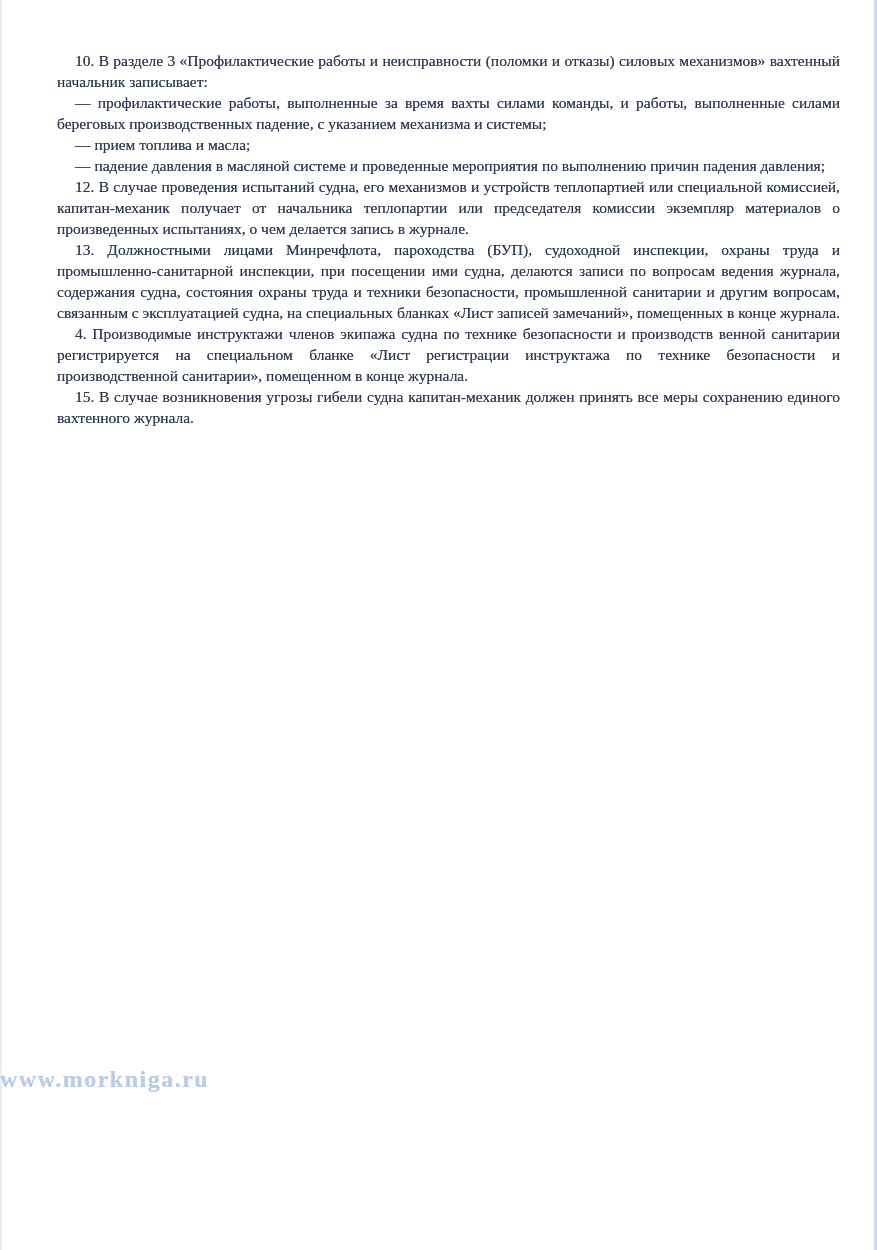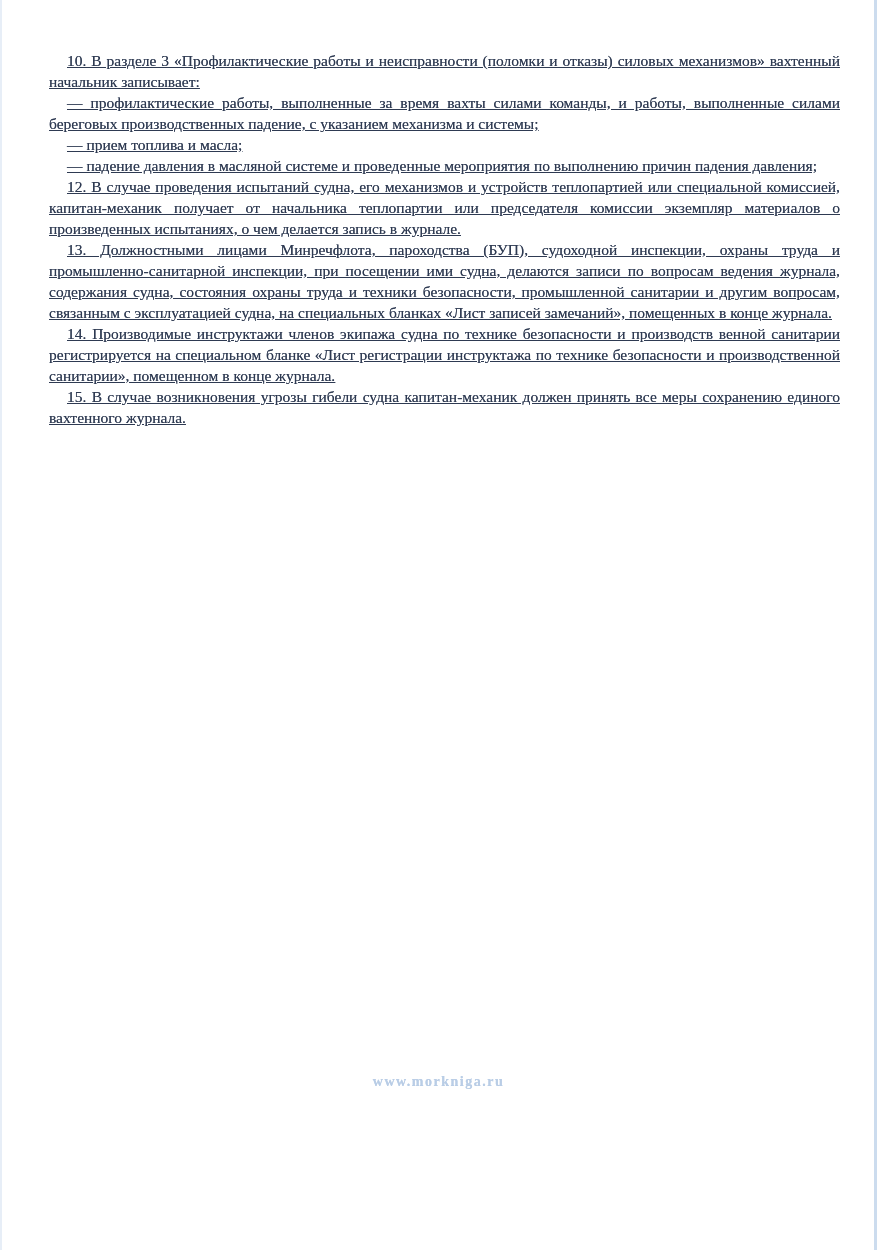--- a/index.html
+++ b/index.html
@@ -14,47 +14,44 @@
     overflow: hidden;
     font-family: "Liberation Serif", "DejaVu Serif", serif;
   }
   .page {
     position: absolute;
     inset: 0;
     background: #ffffff;
   }
   .text-block {
     position: absolute;
-    left: 49px;
+    left: 57px;
     right: 37px;
     top: 50px;
     color: #2e3a52;
     font-size: 15.5px;
     line-height: 21px;
     text-align: justify;
     text-shadow: 0 0 0.6px rgba(46, 58, 82, 0.75);
-    text-decoration: underline;
   }
   .text-block p {
     margin: 0;
     padding: 0;
     text-indent: 18px;
   }
   .watermark {
     position: absolute;
     top: 1066px;
     left: 0;
     right: 0;
-    text-align: center;
     color: #b9cde6;
     font-weight: bold;
-    font-size: 14px;
+    font-size: 24px;
     letter-spacing: 1.5px;
     text-shadow: 0 0 0.5px rgba(185, 205, 230, 0.9);
-    margin-top: 8px;
   }
   .edge-line-left {
     position: absolute;
     left: 0;
     top: 0;
     width: 2px;
     height: 100%;
     background: #e7eef7;
   }
   .edge-line-right {
@@ -74,19 +71,19 @@
   <div class="edge-line-left"></div>
   <div class="edge-line-right"></div>
 
   <div class="text-block">
     <p>10. В разделе 3 «Профилактические работы и неисправности (поломки и отказы) силовых механизмов» вахтенный начальник записывает:</p>
     <p>— профилактические работы, выполненные за время вахты силами команды, и работы, выполненные силами береговых производственных падение, с указанием механизма и системы;</p>
     <p>— прием топлива и масла;</p>
     <p>— падение давления в масляной системе и проведенные мероприятия по выполнению причин падения давления;</p>
     <p>12. В случае проведения испытаний судна, его механизмов и устройств теплопартией или специальной комиссией, капитан-механик получает от начальника теплопартии или председателя комиссии экземпляр материалов о произведенных испытаниях, о чем делается запись в журнале.</p>
     <p>13. Должностными лицами Минречфлота, пароходства (БУП), судоходной инспекции, охраны труда и промышленно-санитарной инспекции, при посещении ими судна, делаются записи по вопросам ведения журнала, содержания судна, состояния охраны труда и техники безопасности, промышленной санитарии и другим вопросам, связанным с эксплуатацией судна, на специальных бланках «Лист записей замечаний», помещенных в конце журнала.</p>
-    <p>14. Производимые инструктажи членов экипажа судна по технике безопасности и производств венной санитарии регистрируется на специальном бланке «Лист регистрации инструктажа по технике безопасности и производственной санитарии», помещенном в конце журнала.</p>
+    <p>4. Производимые инструктажи членов экипажа судна по технике безопасности и производств венной санитарии регистрируется на специальном бланке «Лист регистрации инструктажа по технике безопасности и производственной санитарии», помещенном в конце журнала.</p>
     <p>15. В случае возникновения угрозы гибели судна капитан-механик должен принять все меры сохранению единого вахтенного журнала.</p>
   </div>
 
   <div class="watermark">www.morkniga.ru</div>
 
 </div>
 
 </body></html>

